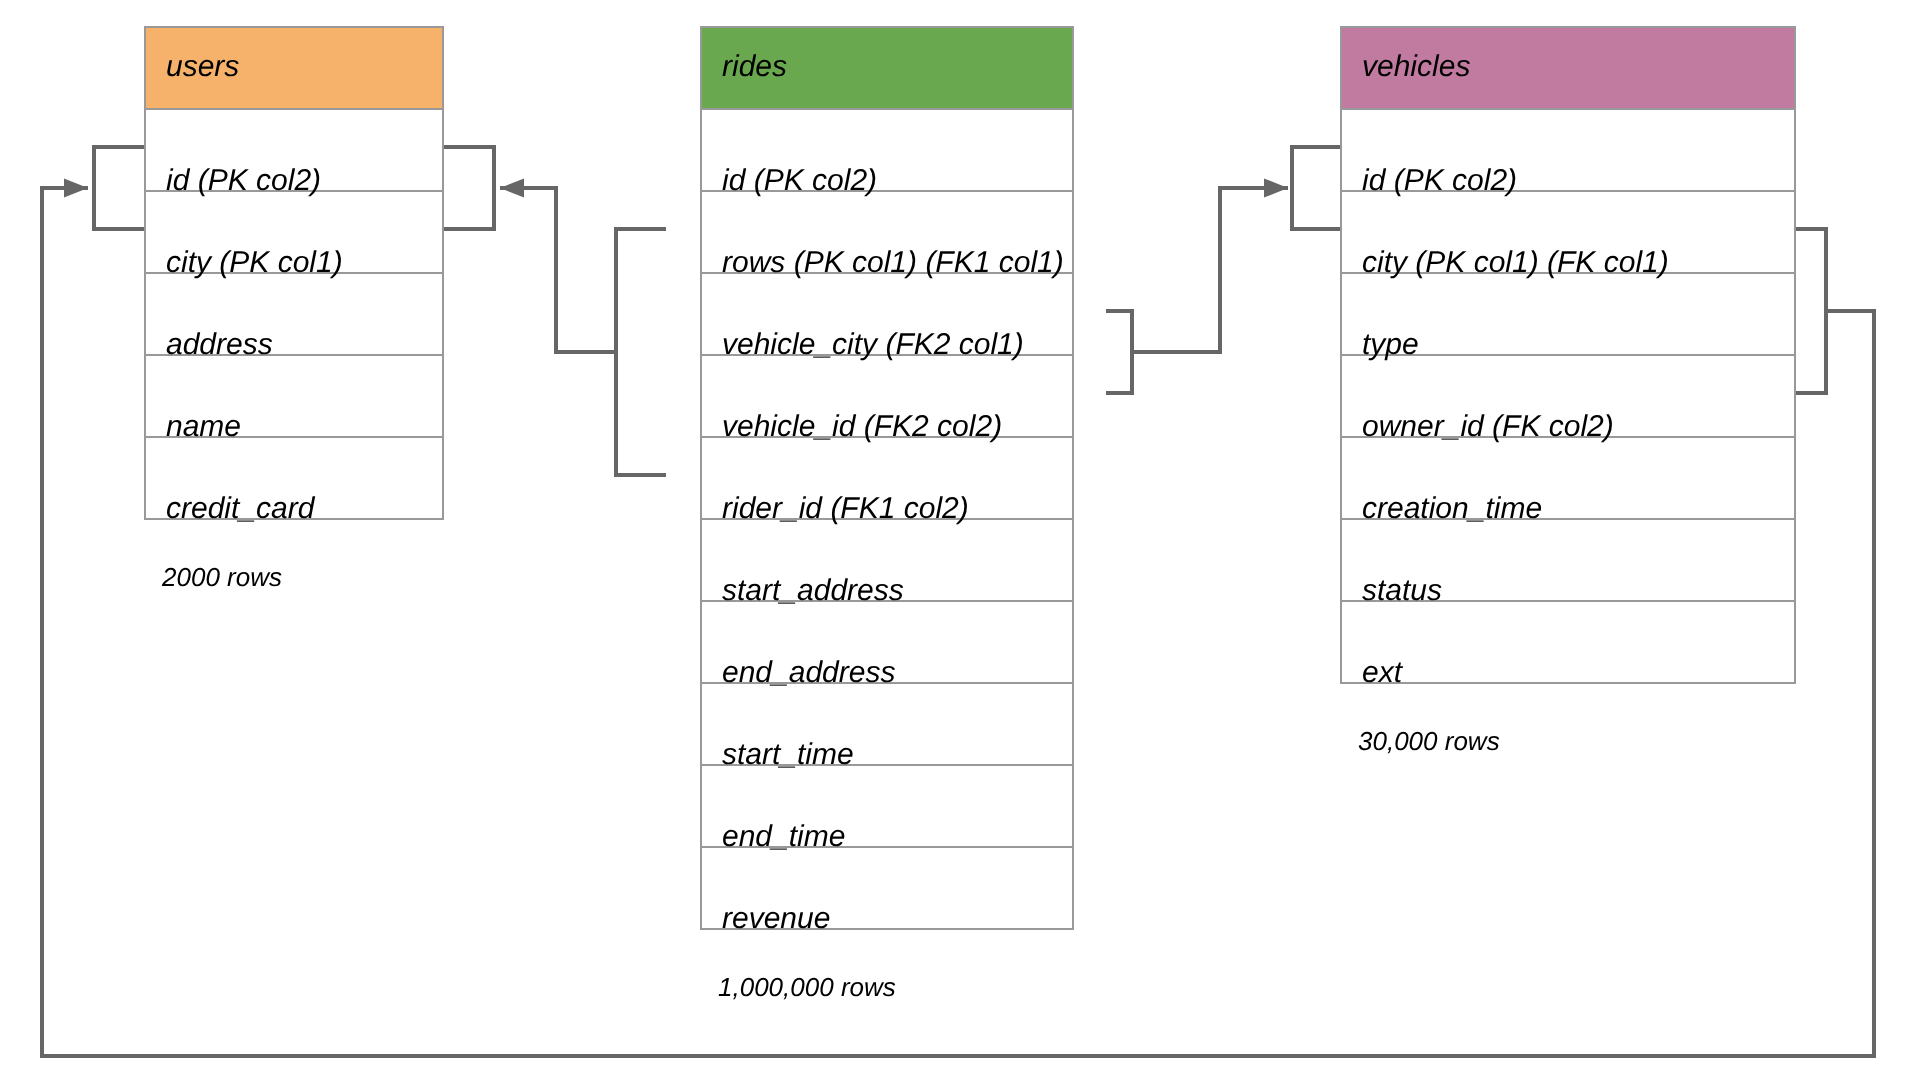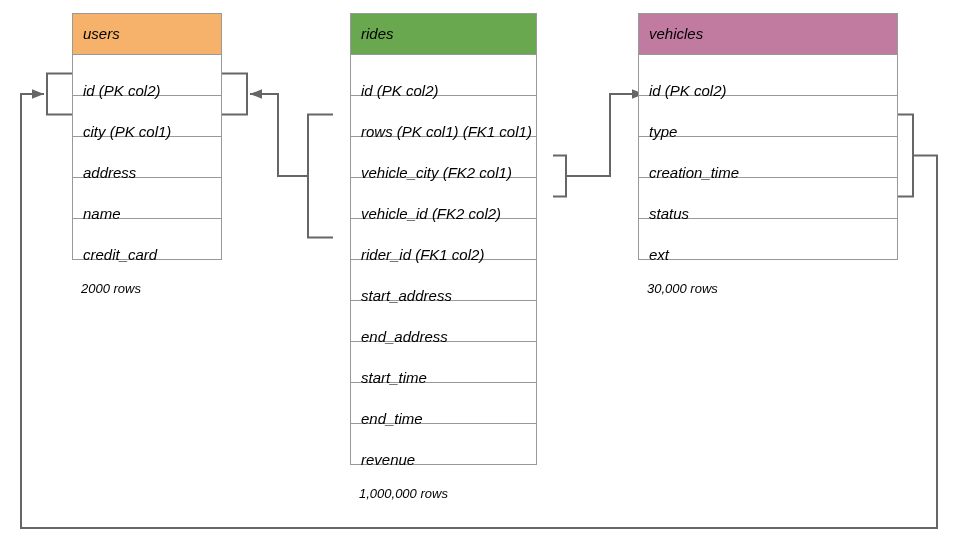--- a/index.html
+++ b/index.html
@@ -106,25 +106,27 @@
       <div class="trow">rider_id (FK1 col2)</div>
       <div class="trow">start_address</div>
       <div class="trow">end_address</div>
       <div class="trow">start_time</div>
       <div class="trow">end_time</div>
       <div class="trow">revenue</div>
     </div>
     <div class="caption">1,000,000 rows</div>
   </div>
 
-  <div class="table-wrap" style="left:638px; top:13px; width:260px;">
+  <div class="table-wrap" style="left:670px; top:13px; width:228px;">
     <div class="tbl">
       <div class="thead" style="background-color: rgb(194, 123, 160);">vehicles</div>
       <div class="trow">id (PK col2)</div>
+      <div class="trow">city (PK col1) (FK col1)</div>
       <div class="trow">type</div>
+      <div class="trow">owner_id (FK col2)</div>
       <div class="trow">creation_time</div>
       <div class="trow">status</div>
       <div class="trow">ext</div>
     </div>
     <div class="caption">30,000 rows</div>
   </div>
 
 </div>
 
 </body></html>

